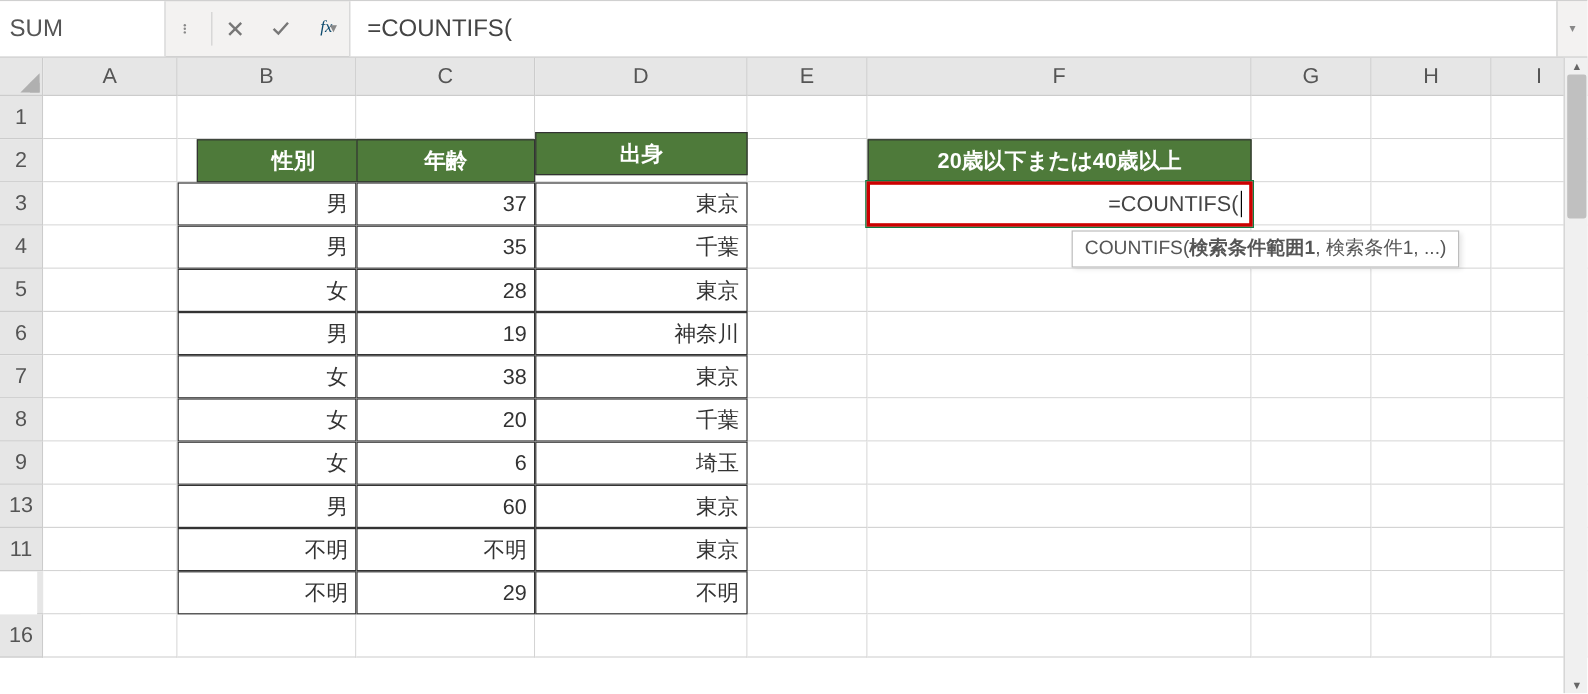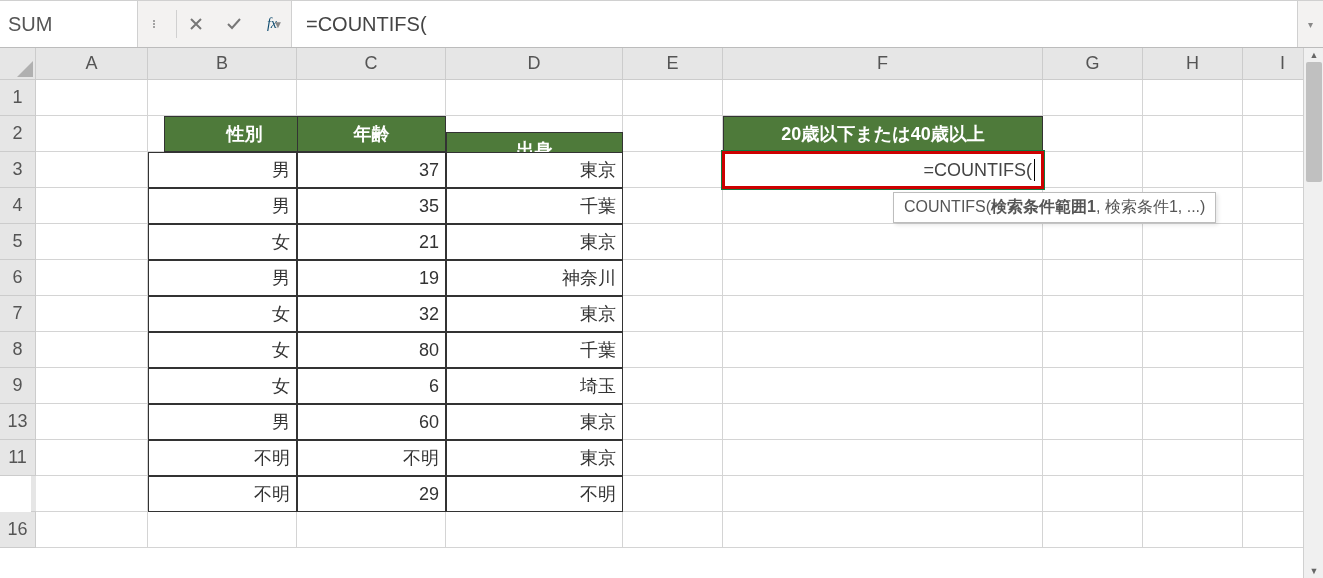--- a/index.html
+++ b/index.html
@@ -417,38 +417,38 @@
       <div class="cell" style="left: 112px; top: 432px; width: 149px; height: 36px;"></div>
       <div class="cell" style="left: 261px; top: 432px; width: 149px; height: 36px;"></div>
       <div class="cell" style="left: 410px; top: 432px; width: 177px; height: 36px;"></div>
       <div class="cell" style="left: 587px; top: 432px; width: 100px; height: 36px;"></div>
       <div class="cell" style="left: 687px; top: 432px; width: 320px; height: 36px;"></div>
       <div class="cell" style="left: 1007px; top: 432px; width: 100px; height: 36px;"></div>
       <div class="cell" style="left: 1107px; top: 432px; width: 100px; height: 36px;"></div>
       <div class="cell" style="left: 1207px; top: 432px; width: 80px; height: 36px;"></div>
       <div class="cell hdr" style="left: 128px; top: 36px; width: 161px; height: 36px;">性別</div>
       <div class="cell hdr" style="left: 261px; top: 36px; width: 149px; height: 36px;">年齢</div>
-      <div class="cell hdr" style="left: 410px; top: 52px; width: 177px; height: 36px;">出身</div>
+      <div class="cell hdr" style="left: 410px; top: 30px; width: 177px; height: 36px;">出身</div>
       <div class="cell data" style="left: 112px; top: 72px; width: 149px; height: 36px;">男</div>
       <div class="cell data" style="left: 261px; top: 72px; width: 149px; height: 36px;">37</div>
       <div class="cell data" style="left: 410px; top: 72px; width: 177px; height: 36px;">東京</div>
       <div class="cell data" style="left: 112px; top: 108px; width: 149px; height: 36px;">男</div>
       <div class="cell data" style="left: 261px; top: 108px; width: 149px; height: 36px; text-align: right;">35</div>
       <div class="cell data" style="left: 410px; top: 108px; width: 177px; height: 36px;">千葉</div>
       <div class="cell data" style="left: 112px; top: 144px; width: 149px; height: 36px;">女</div>
-      <div class="cell data" style="left: 261px; top: 144px; width: 149px; height: 36px;">21</div>
+      <div class="cell data" style="left: 261px; top: 144px; width: 149px; height: 36px;">28</div>
       <div class="cell data" style="left: 410px; top: 144px; width: 177px; height: 36px;">東京</div>
       <div class="cell data" style="left: 112px; top: 180px; width: 149px; height: 36px;">男</div>
       <div class="cell data" style="left: 261px; top: 180px; width: 149px; height: 36px;">19</div>
       <div class="cell data" style="left: 410px; top: 180px; width: 177px; height: 36px;">神奈川</div>
       <div class="cell data" style="left: 112px; top: 216px; width: 149px; height: 36px;">女</div>
-      <div class="cell data" style="left: 261px; top: 216px; width: 149px; height: 36px;">32</div>
+      <div class="cell data" style="left: 261px; top: 216px; width: 149px; height: 36px;">38</div>
       <div class="cell data" style="left: 410px; top: 216px; width: 177px; height: 36px;">東京</div>
       <div class="cell data" style="left: 112px; top: 252px; width: 149px; height: 36px;">女</div>
-      <div class="cell data" style="left: 261px; top: 252px; width: 149px; height: 36px;">80</div>
+      <div class="cell data" style="left: 261px; top: 252px; width: 149px; height: 36px;">20</div>
       <div class="cell data" style="left: 410px; top: 252px; width: 177px; height: 36px;">千葉</div>
       <div class="cell data" style="left: 112px; top: 288px; width: 149px; height: 36px;">女</div>
       <div class="cell data" style="left: 261px; top: 288px; width: 149px; height: 36px;">6</div>
       <div class="cell data" style="left: 410px; top: 288px; width: 177px; height: 36px;">埼玉</div>
       <div class="cell data" style="left: 112px; top: 324px; width: 149px; height: 36px;">男</div>
       <div class="cell data" style="left: 261px; top: 324px; width: 149px; height: 36px;">60</div>
       <div class="cell data" style="left: 410px; top: 324px; width: 177px; height: 36px;">東京</div>
       <div class="cell data" style="left: 112px; top: 360px; width: 149px; height: 36px;">不明</div>
       <div class="cell data" style="left: 261px; top: 360px; width: 149px; height: 36px;">不明</div>
       <div class="cell data" style="left: 410px; top: 360px; width: 177px; height: 36px;">東京</div>

